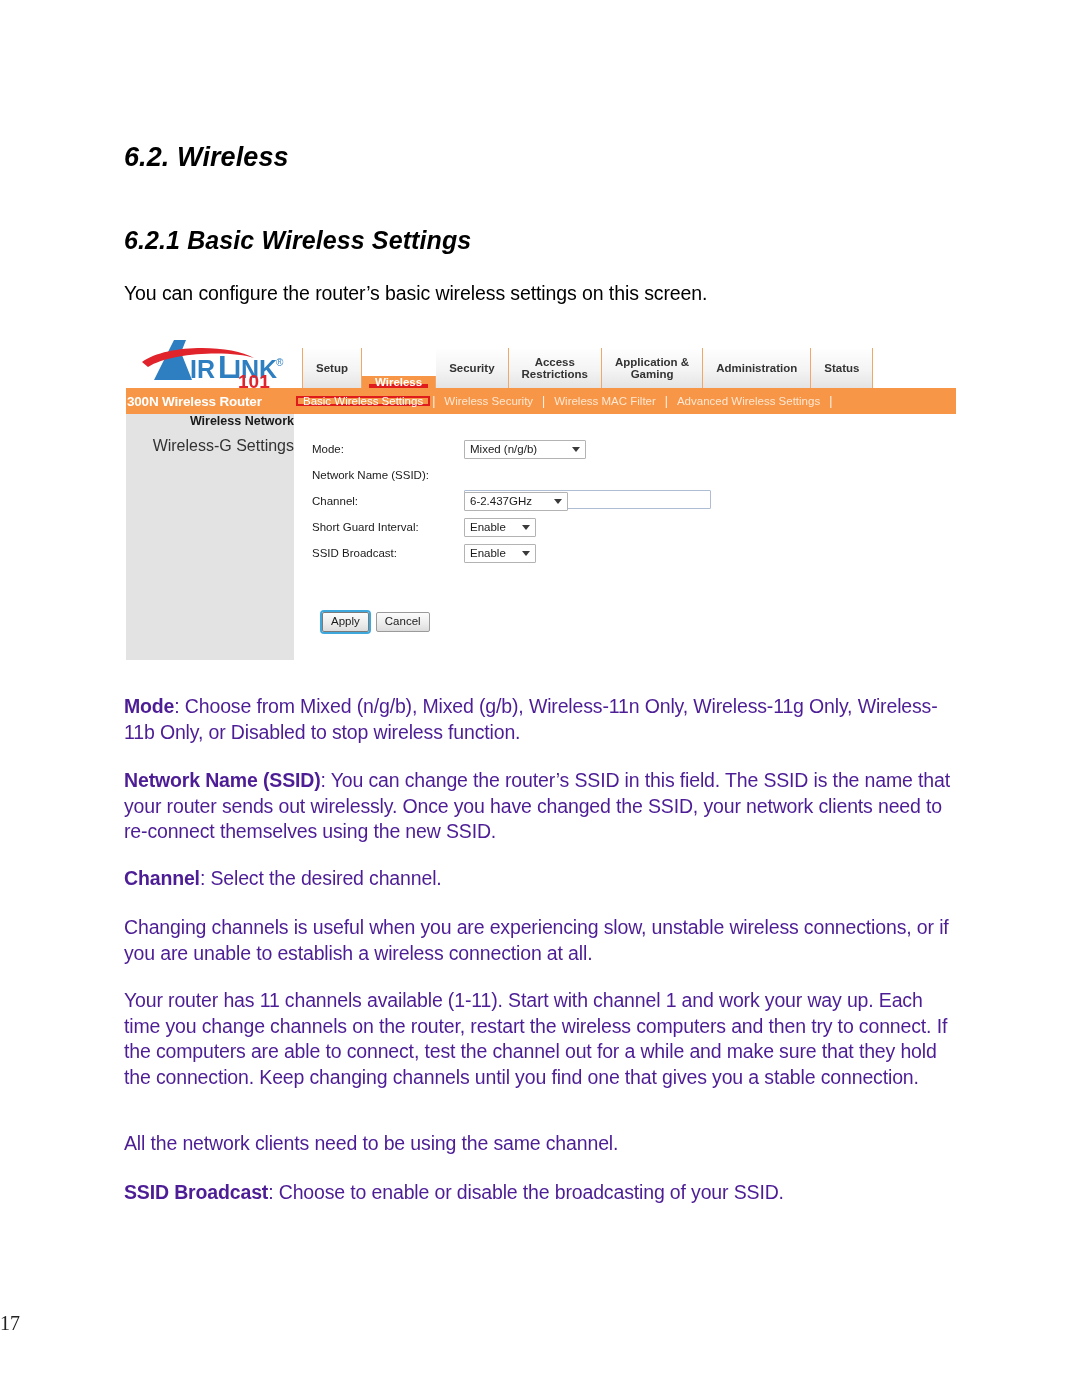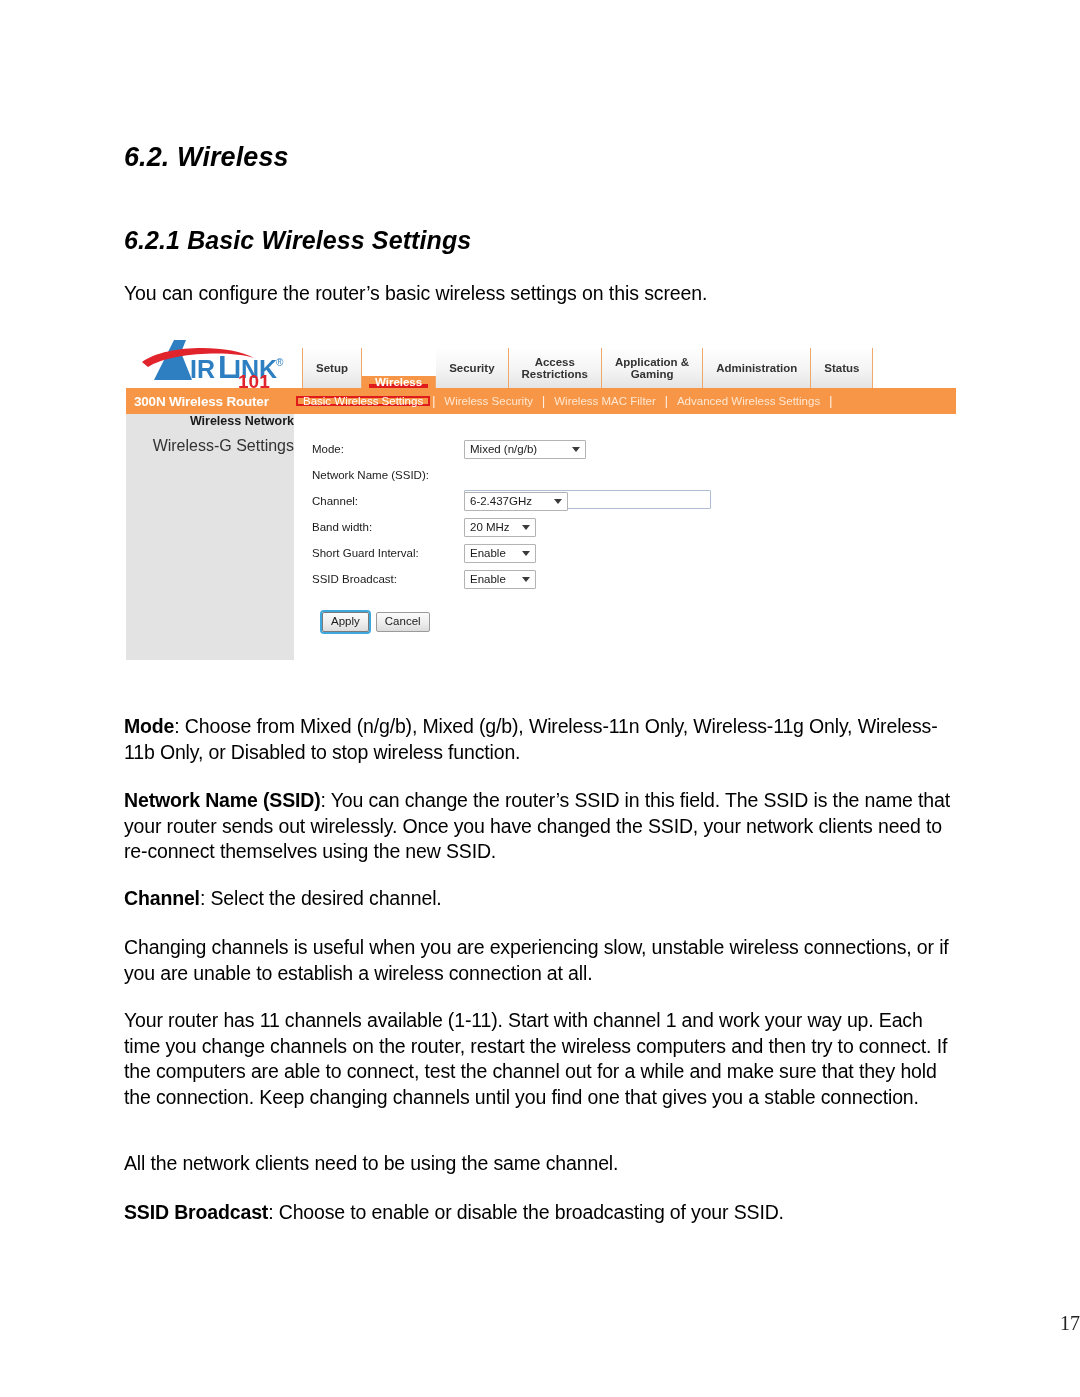--- a/index.html
+++ b/index.html
@@ -120,21 +120,21 @@
   
   .subbar {
     position: relative;
     height: 26px;
     background: #f79646;
     display: flex;
     align-items: center;
   }
   .brand-label {
     width: 168px;
-    padding-left: 8px;
+    padding-left: 1px;
     box-sizing: border-box;
     font-size: 13.5px;
     font-weight: bold;
     color: #ffffff;
     letter-spacing: -0.2px;
   }
   .sub-links {
     display: flex;
     align-items: center;
     height: 26px;
@@ -271,39 +271,38 @@
   }
 
   
   .para {
     position: absolute;
     left: 124px;
     width: 828px;
     font-size: 19.5px;
     line-height: 25.5px;
     letter-spacing: -0.15px;
-    color: #000000;
-    margin-top: 20px;
+    color: #4c1d95;
   }
   .para b { font-weight: bold; }
 
   .p-mode      { top: 694px; }
   .p-ssid      { top: 768px; }
   .p-channel   { top: 866px; }
   .p-changing  { top: 915px; }
   .p-eleven    { top: 988px; }
   .p-allclients{ top: 1131px; }
   .p-broadcast { top: 1180px; }
 
   .page-number {
     position: absolute;
     left: 0;
     top: 1312px;
     width: 1080px;
-    text-align: right;
+    text-align: left;
     font-family: "Liberation Serif", serif;
     font-size: 20px;
     color: #222222;
   }
 </style>
 </head>
 <body>
 
 <div class="page">
 
@@ -386,29 +385,20 @@
         <div class="form-row">
           <div class="f-label">Channel:</div>
           <div class="f-control">
             <div class="sel sel-channel">
               <span class="sel-val">6-2.437GHz</span>
               <span class="caret"></span>
             </div>
           </div>
         </div>
 
-        <div class="form-row">
-          <div class="f-label">Band width:</div>
-          <div class="f-control">
-            <div class="sel sel-bw">
-              <span class="sel-val">20 MHz</span>
-              <span class="caret"></span>
-            </div>
-          </div>
-        </div>
 
         <div class="form-row">
           <div class="f-label">Short Guard Interval:</div>
           <div class="f-control">
             <div class="sel sel-sgi">
               <span class="sel-val">Enable</span>
               <span class="caret"></span>
             </div>
           </div>
         </div>

